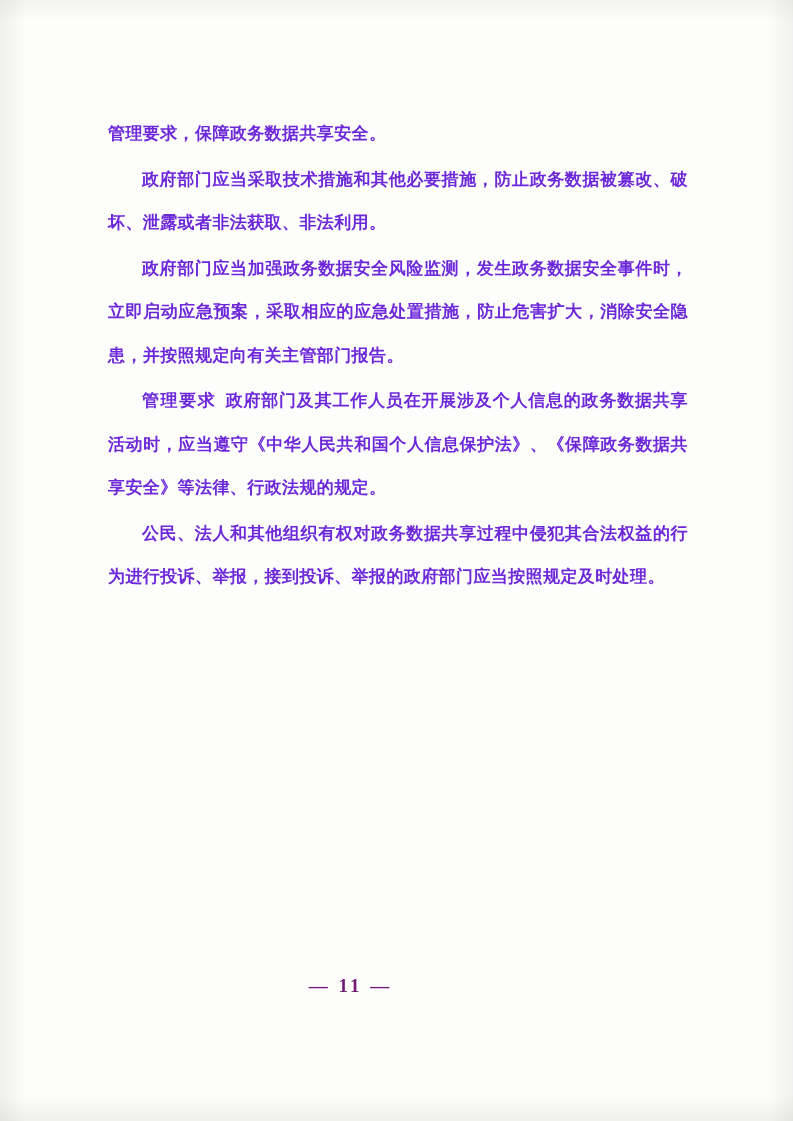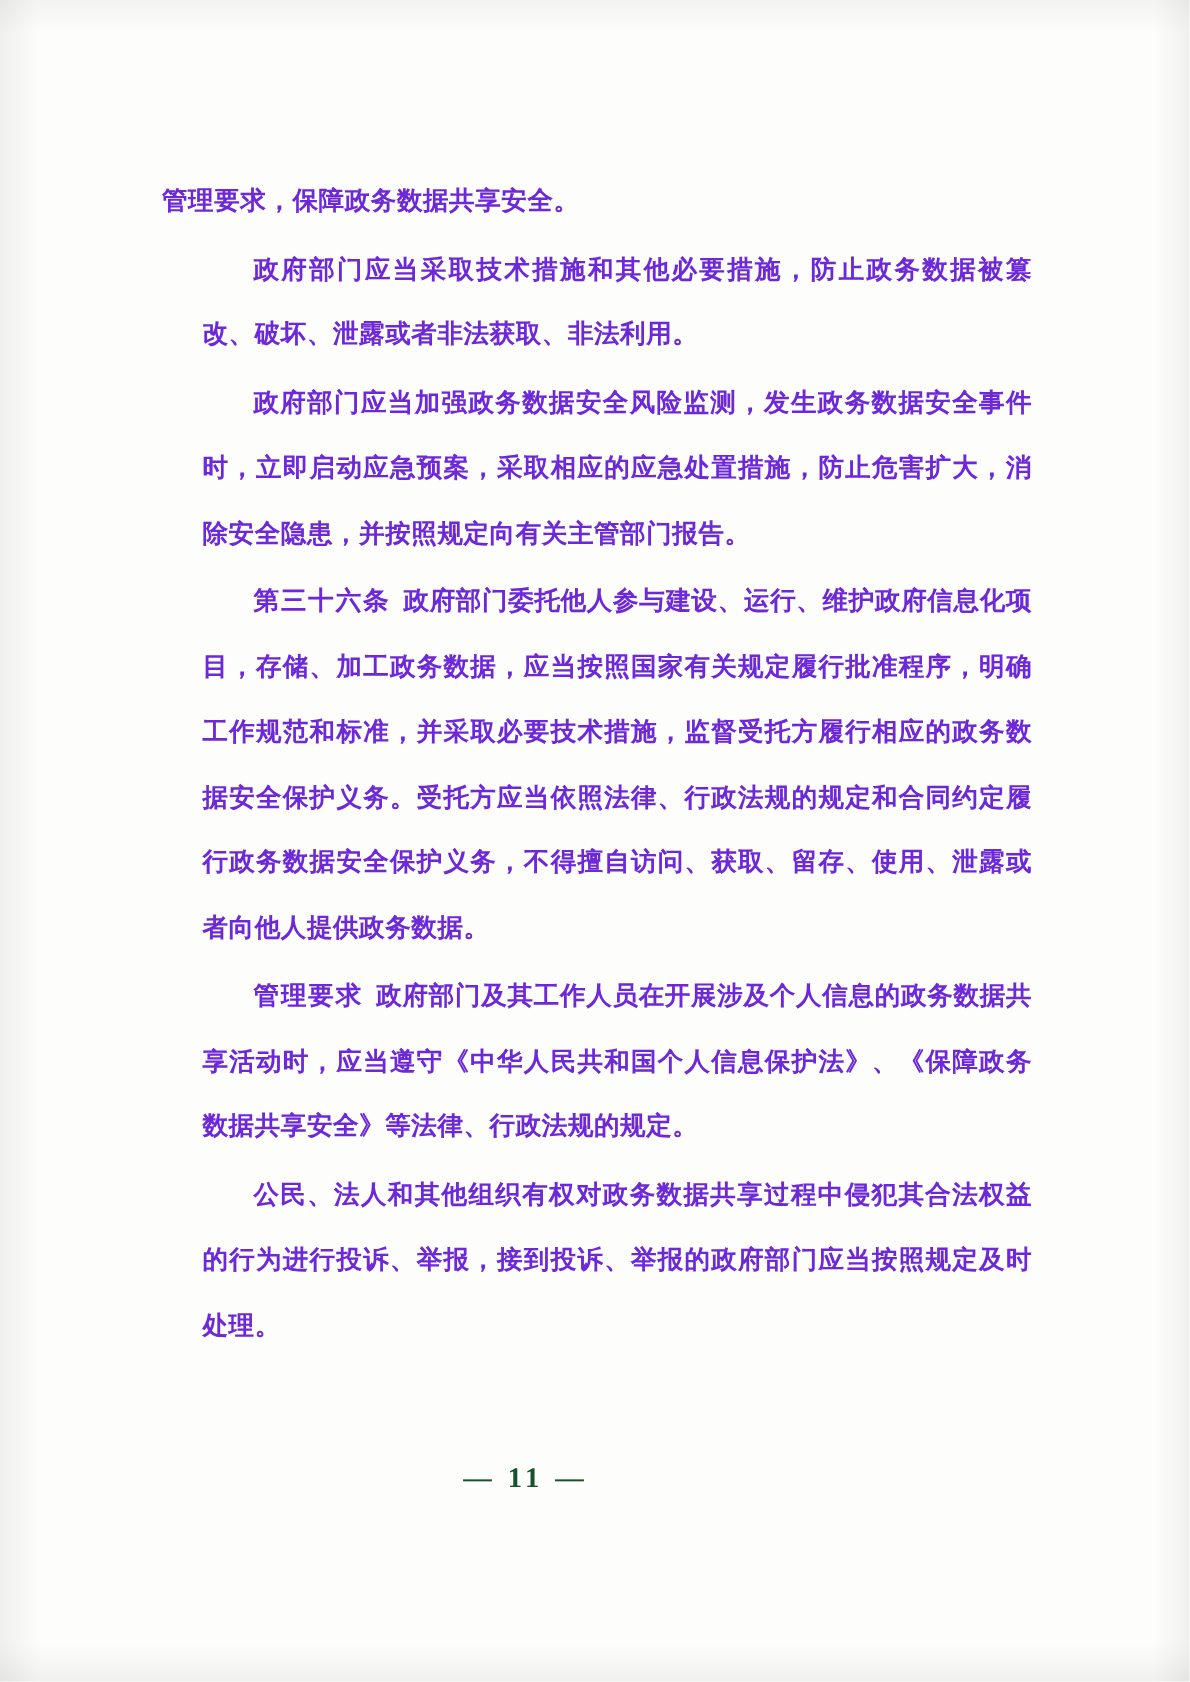--- a/index.html
+++ b/index.html
@@ -45,39 +45,38 @@
     line-height: 43.5px;
     text-align: justify;
     text-justify: inter-ideograph;
     letter-spacing: 0.4px;
     color: #6d28d9;
     font-weight: 600;
     text-indent: 0;
   }
   p.indent {
     text-indent: 2em;
-    margin-left: 27px;
   }
   .art-label {
     font-weight: 700;
     letter-spacing: 1.2px;
   }
   .art-gap {
     letter-spacing: 0;
   }
   .footer {
     position: absolute;
     left: 0;
     right: 0;
     top: 975px;
     text-align: center;
     padding-right: 92px;
     font-size: 19px;
     letter-spacing: 3px;
-    color: #14532d;
+    color: #701a75;
     font-weight: 600;
   }
 </style>
 </head>
 <body>
 
 <div class="page">
 
   <div class="text-body">
 
@@ -86,23 +85,20 @@
     </p>
 
     <p class="para indent">
       <span>政府部门应当采取技术措施和其他必要措施，防止政务数据被篡改、破坏、泄露或者非法获取、非法利用。</span>
     </p>
 
     <p class="para indent">
       <span>政府部门应当加强政务数据安全风险监测，发生政务数据安全事件时，立即启动应急预案，采取相应的应急处置措施，防止危害扩大，消除安全隐患，并按照规定向有关主管部门报告。</span>
     </p>
 
-    <p class="para indent">
-      <span class="art-label">第三十六条</span><span class="art-gap">&nbsp;&nbsp;</span><span>政府部门委托他人参与建设、运行、维护政府信息化项目，存储、加工政务数据，应当按照国家有关规定履行批准程序，明确工作规范和标准，并采取必要技术措施，监督受托方履行相应的政务数据安全保护义务。受托方应当依照法律、行政法规的规定和合同约定履行政务数据安全保护义务，不得擅自访问、获取、留存、使用、泄露或者向他人提供政务数据。</span>
-    </p>
 
 
     <p class="para indent">
       <span class="art-label">管理要求</span><span class="art-gap">&nbsp;&nbsp;</span><span>政府部门及其工作人员在开展涉及个人信息的政务数据共享活动时，应当遵守《中华人民共和国个人信息保护法》、《保障政务数据共享安全》等法律、行政法规的规定。</span>
     </p>
 
     <p class="para indent">
       <span>公民、法人和其他组织有权对政务数据共享过程中侵犯其合法权益的行为进行投诉、举报，接到投诉、举报的政府部门应当按照规定及时处理。</span>
     </p>
 

